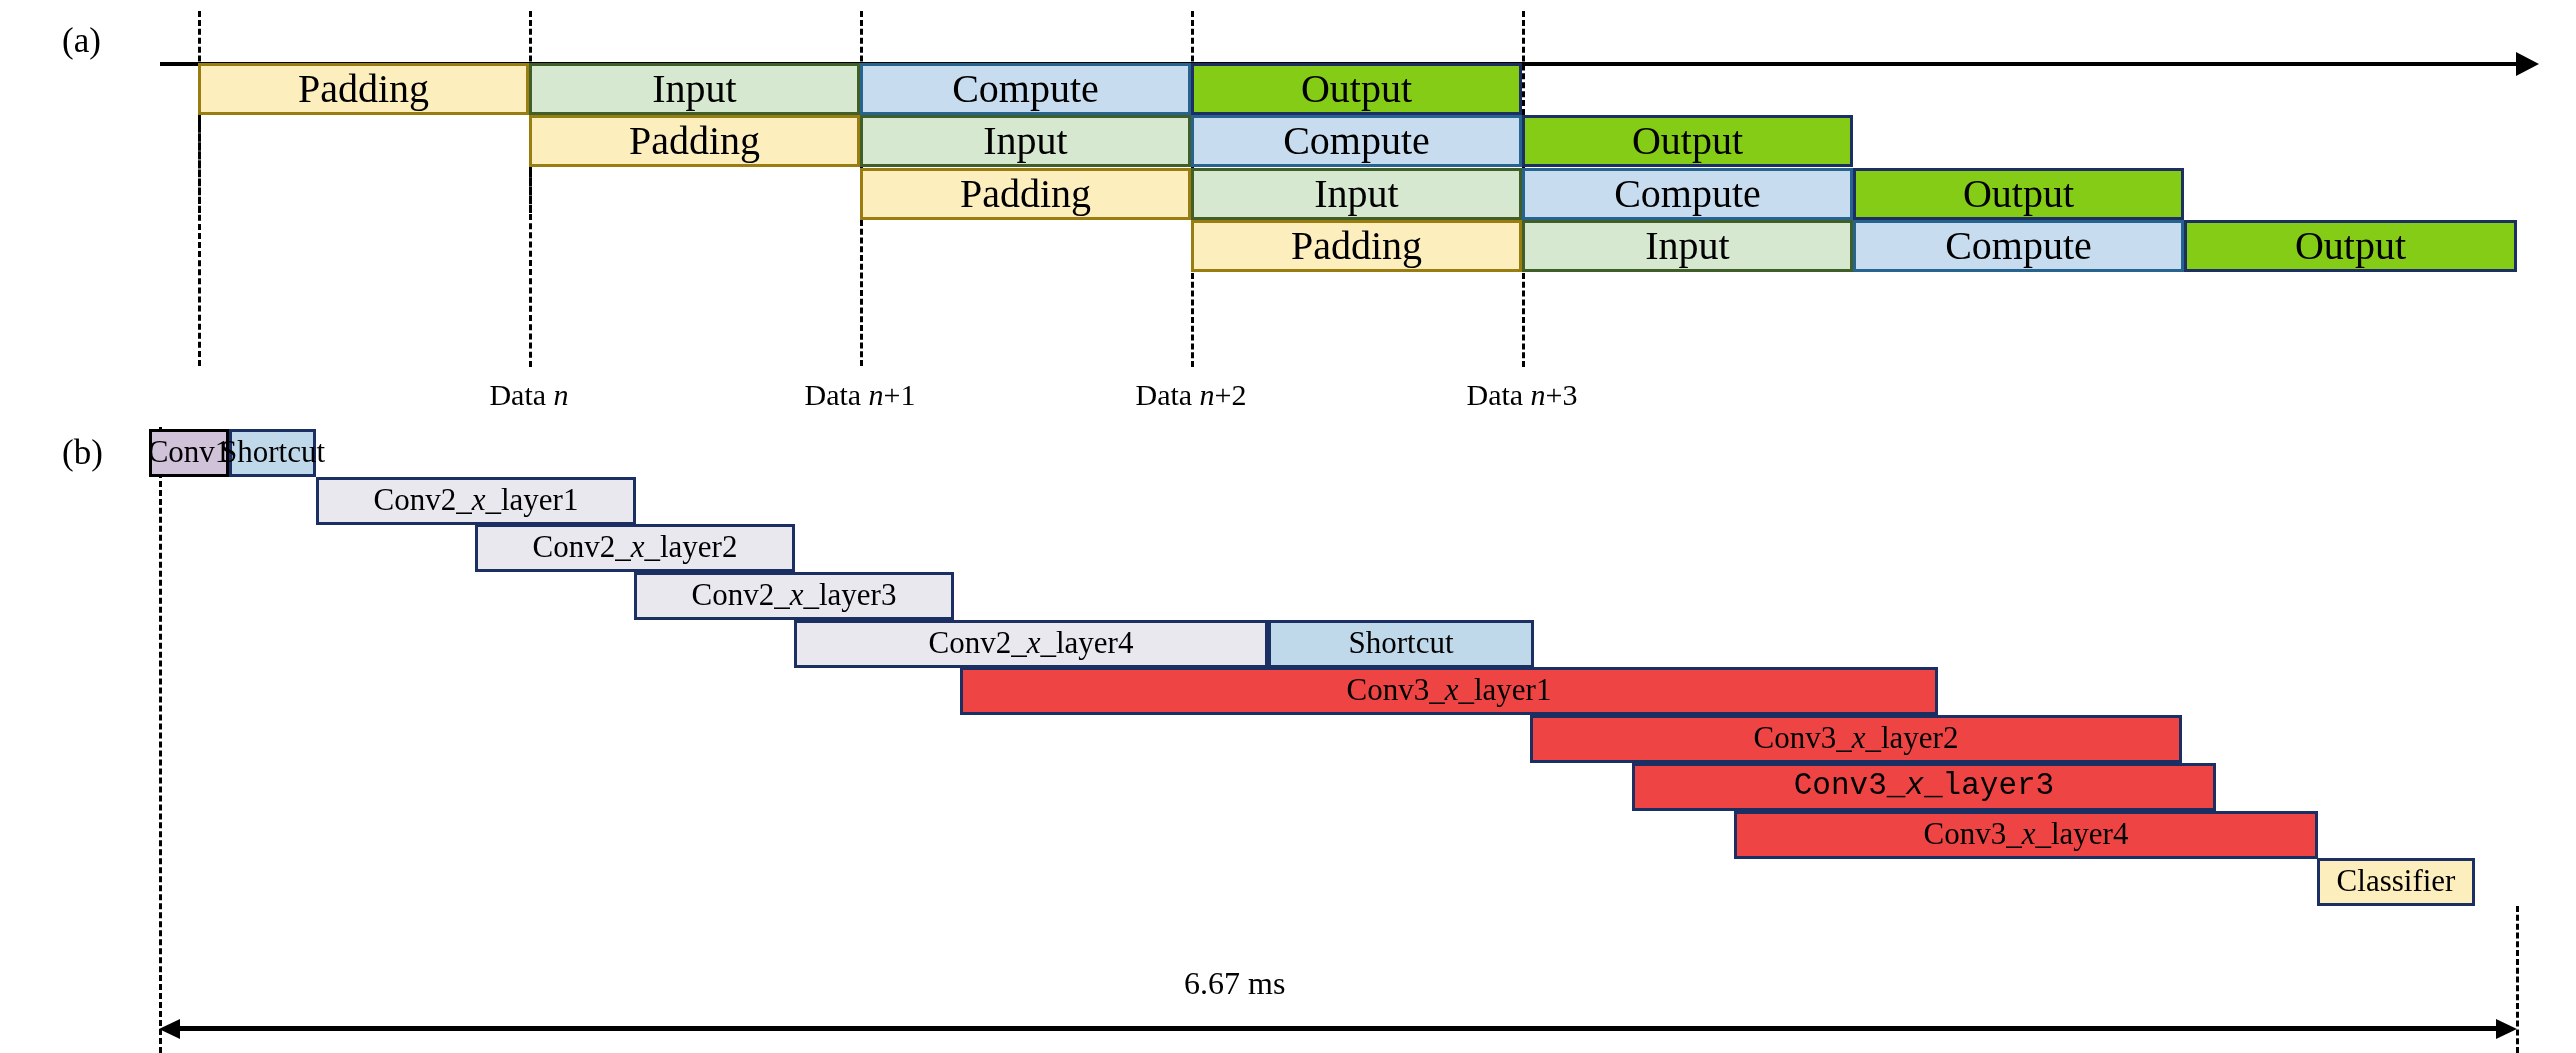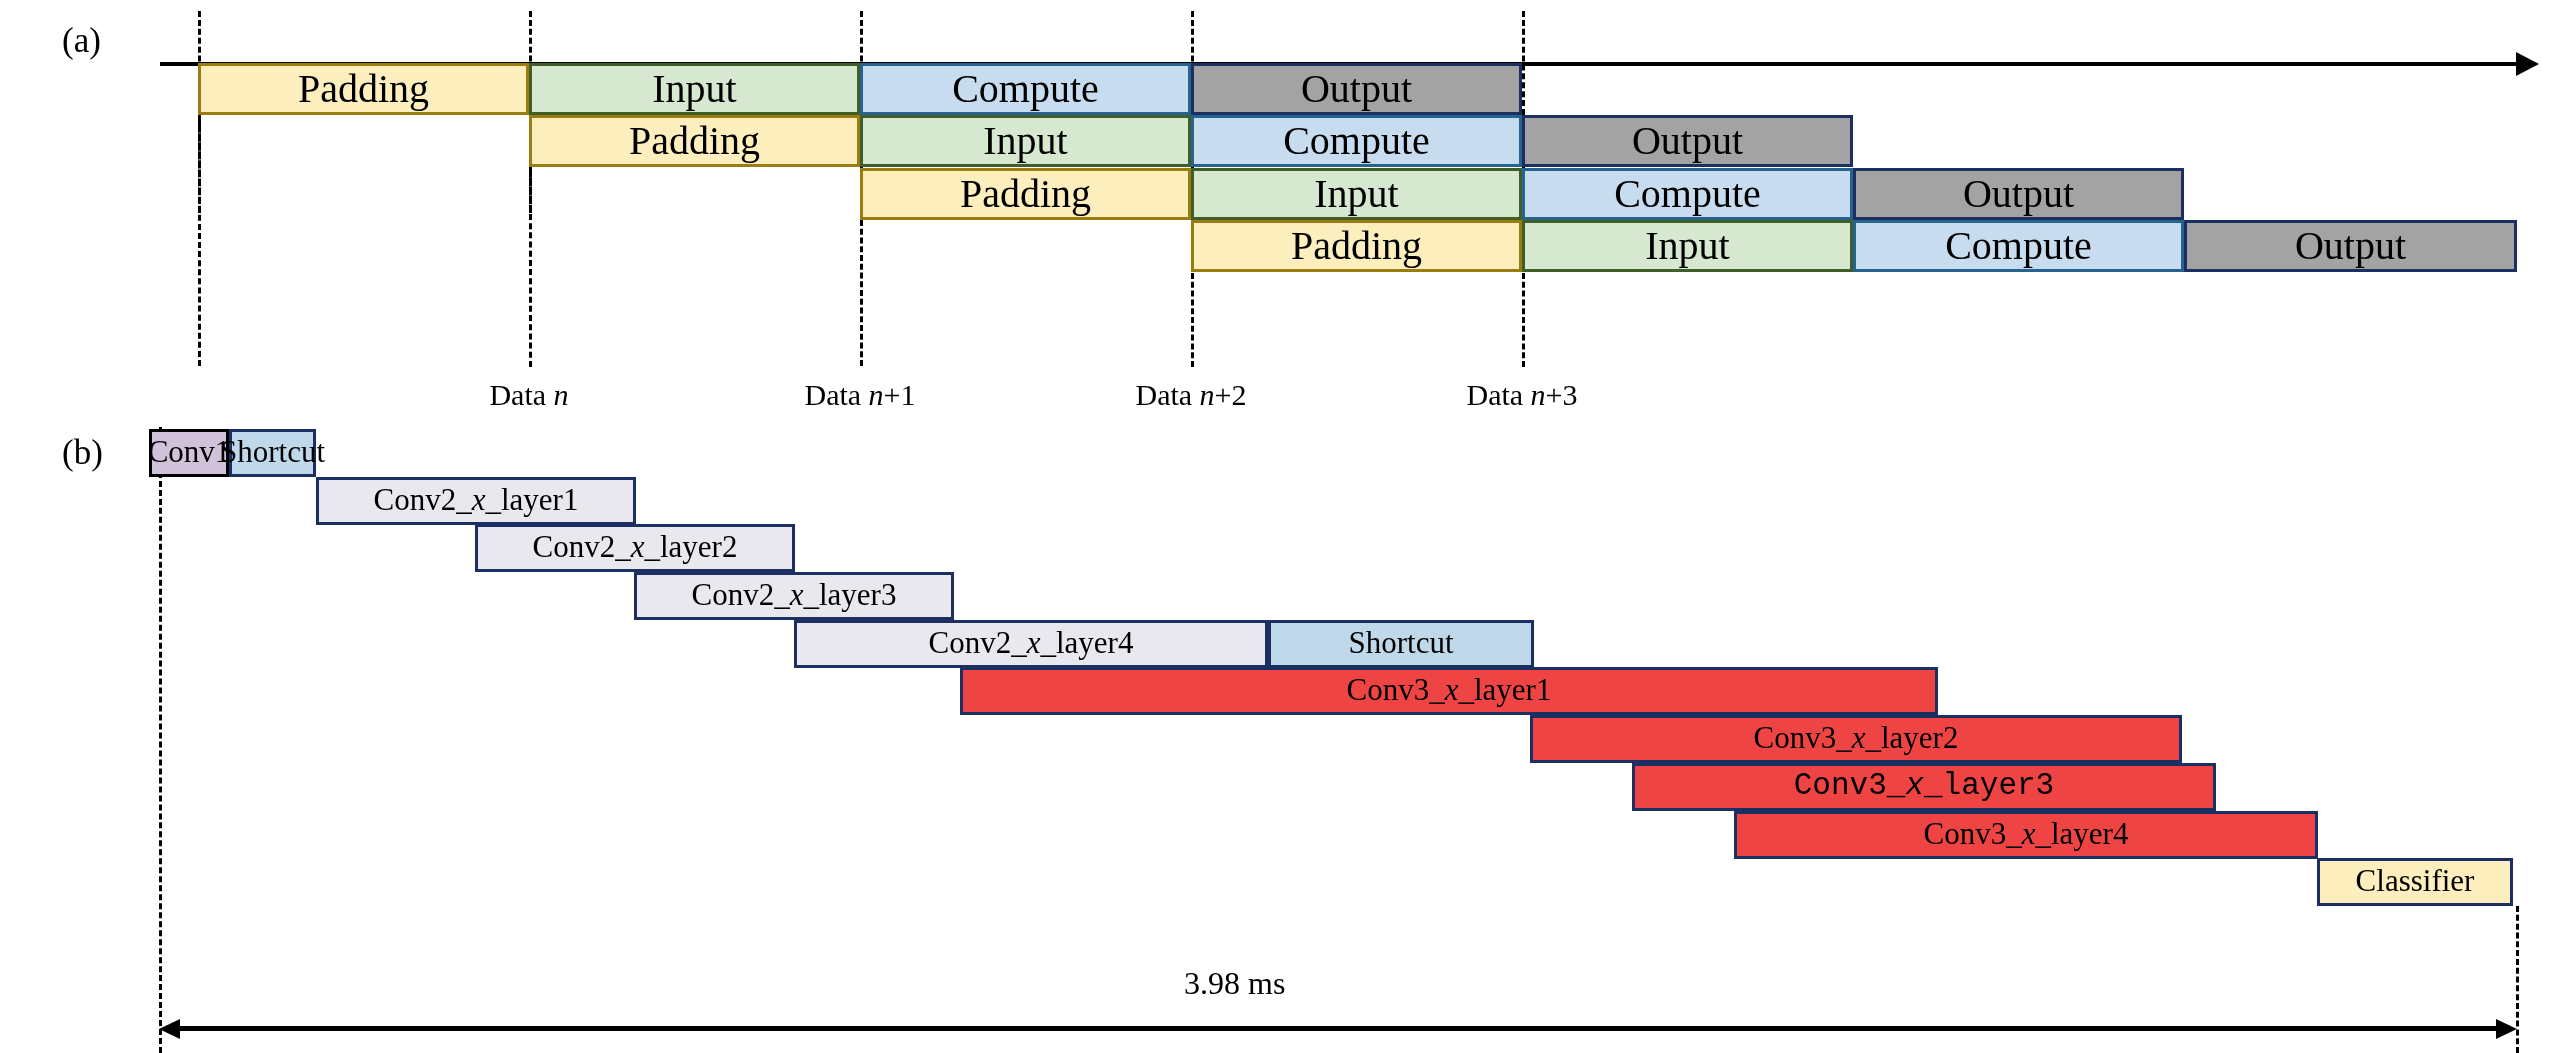--- a/index.html
+++ b/index.html
@@ -55,21 +55,21 @@
     justify-content: center;
     font-size: 40px;
     line-height: 1;
     white-space: nowrap;
     border-width: 3.1px;
     border-style: solid;
   }
   .stage.padding { background: #fdeebe; border-color: #9a7d10; }
   .stage.input   { background: #d7e8d0; border-color: #3f5e28; text-align: center; }
   .stage.compute { background: #c7dcee; border-color: #27638f; }
-  .stage.output  { background: #a3a3a3; border-color: #1b2f63; }
+  .stage.output  { background: #84cc16; border-color: #1b2f63; }
 
   
   .tick-label {
     font-size: 30px;
     line-height: 1;
     white-space: nowrap;
     text-align: center;
   }
 
   
@@ -244,26 +244,26 @@
   </div>
 
   <div class="abs layer conv3" style="left:1632px; top:763px; width:584px; height:48px;font-family:Liberation Mono, monospace;">
     <span class="lbl"><span>Conv3_</span><span style="font-style: italic;">x</span><span>_layer3</span></span>
   </div>
 
   <div class="abs layer conv3" style="left:1734px; top:811px; width:584px; height:48px;">
     <span class="lbl"><span>Conv3_</span><span style="font-style: italic;">x</span><span>_layer4</span></span>
   </div>
 
-  <div class="abs layer classifier" style="left:2317px; top:858px; width:196px; height:48px;">
+  <div class="abs layer classifier" style="left:2317px; top:858px; width:158px; height:48px;">
     <span class="lbl">Classifier</span>
   </div>
 
   <div class="abs vline" style="left:2516px; top:906px; height:147px;"></div>
 
-  <div class="abs dur-label" style="left:1184px; top:967px; width:308px; text-align:left;">3.98 ms</div>
+  <div class="abs dur-label" style="left:1184px; top:967px; width:308px; text-align:left;">6.67 ms</div>
 
   <div class="abs dur-head-l" style="left:159px; top:1019px;"></div>
   <div class="abs dur-line" style="left:179px; top:1026px; width:2317px;"></div>
   <div class="abs dur-head-r" style="left:2496px; top:1019px;"></div>
 
 </div>
 
 
 </body></html>

